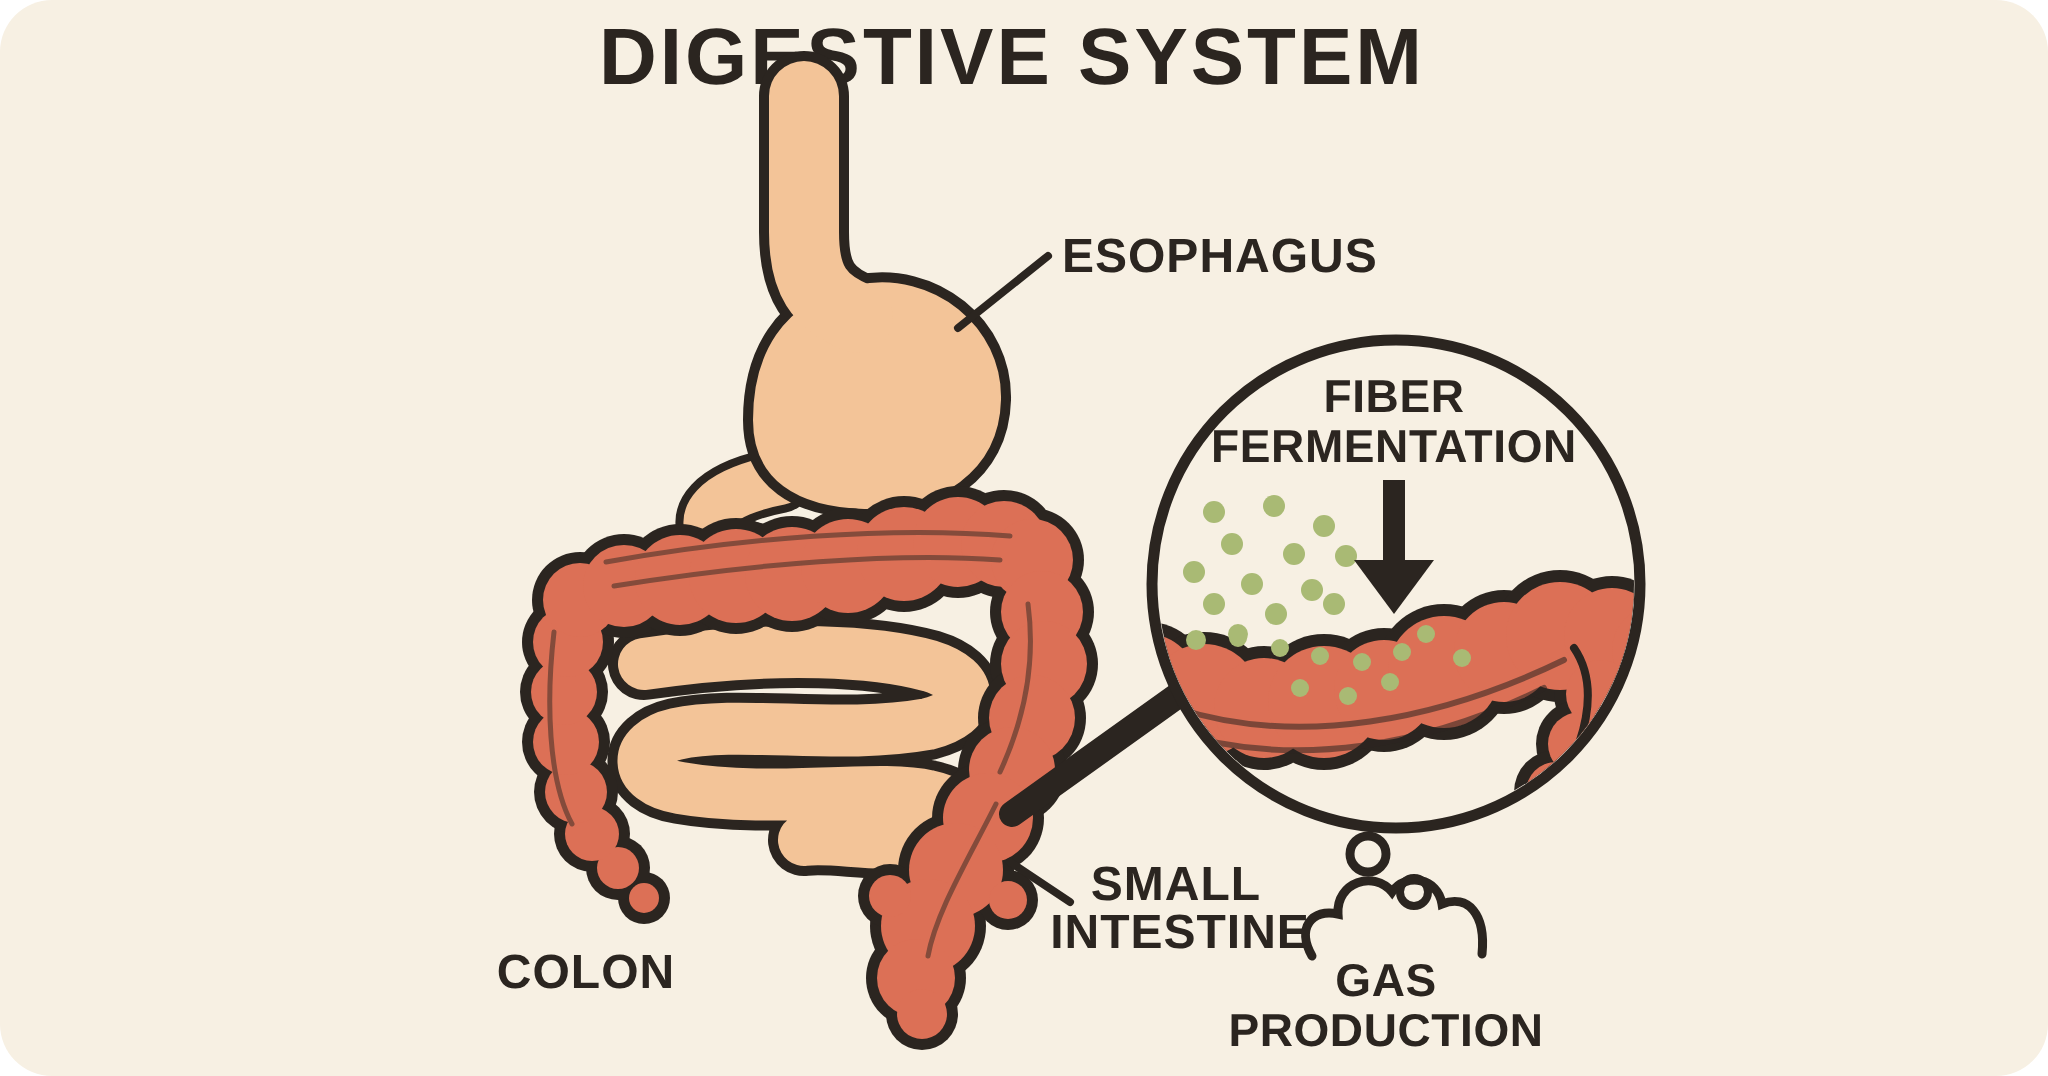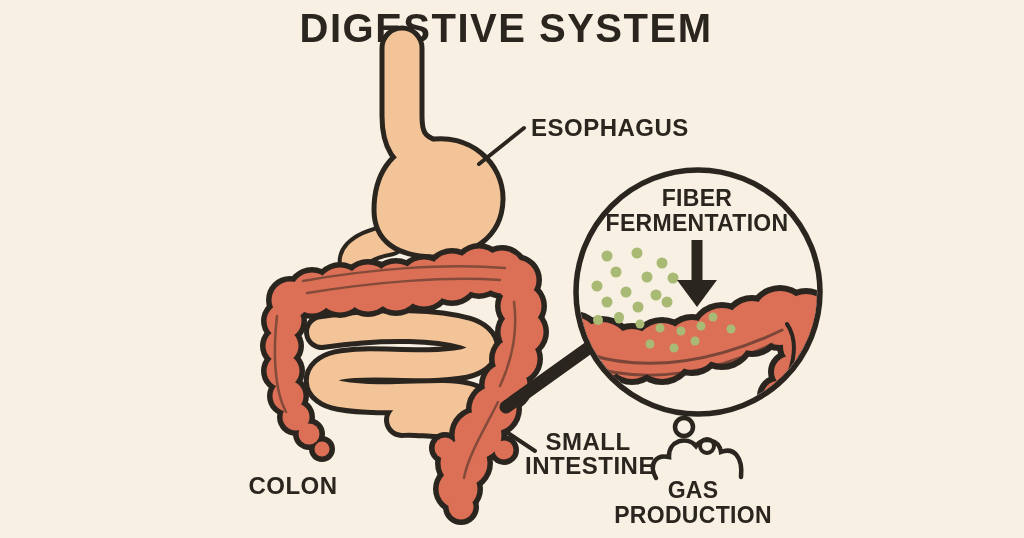--- a/index.html
+++ b/index.html
@@ -7,20 +7,21 @@
     --outline:#2b2520;
     --organ-peach:#f3c498;
     --colon-salmon:#dc7056;
     --fiber-green:#a9ba74;
   }
   html,body{margin:0;padding:0;background:#fff;}
   #stage{
     width:1024px;height:538px;position:relative;overflow:hidden;
     background:var(--background);
     font-family:"Liberation Sans", sans-serif;
+    border-radius:26px;
   }
   svg{display:block;}
   text{
     fill:var(--outline);
     font-family:"Liberation Sans", sans-serif;
     font-weight:700;
   }
   .title-text{font-size:40px;letter-spacing:1.5px;}
   .label-text{font-size:24px;letter-spacing:0.5px;}
   .inset-text{font-size:23px;letter-spacing:0.3px;}

